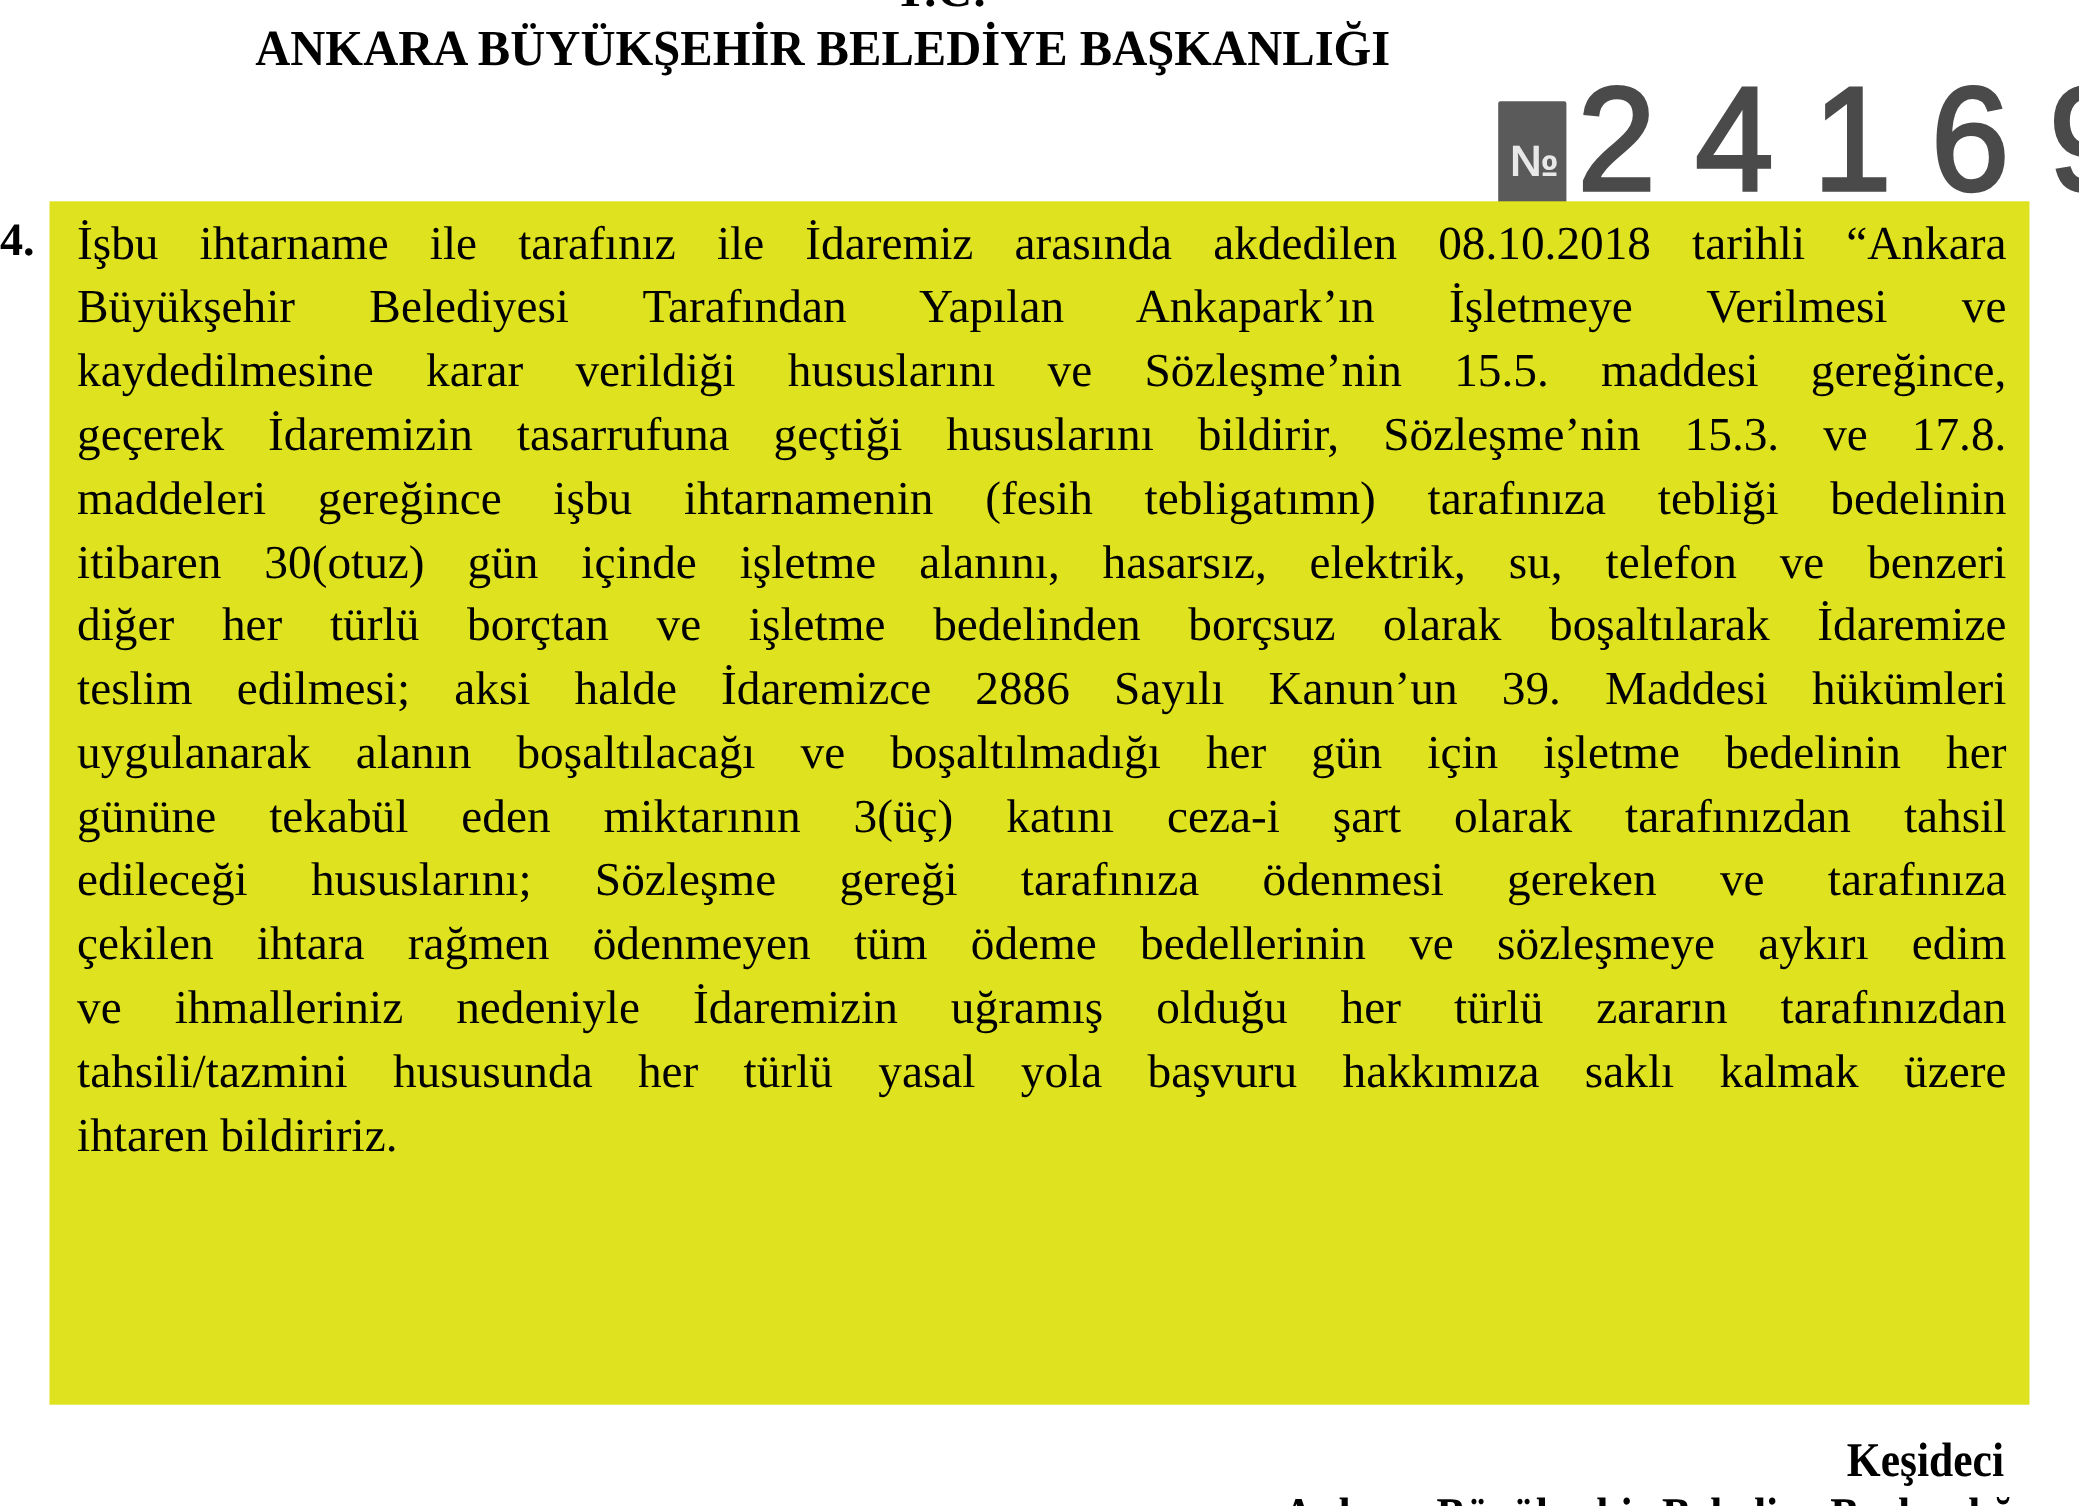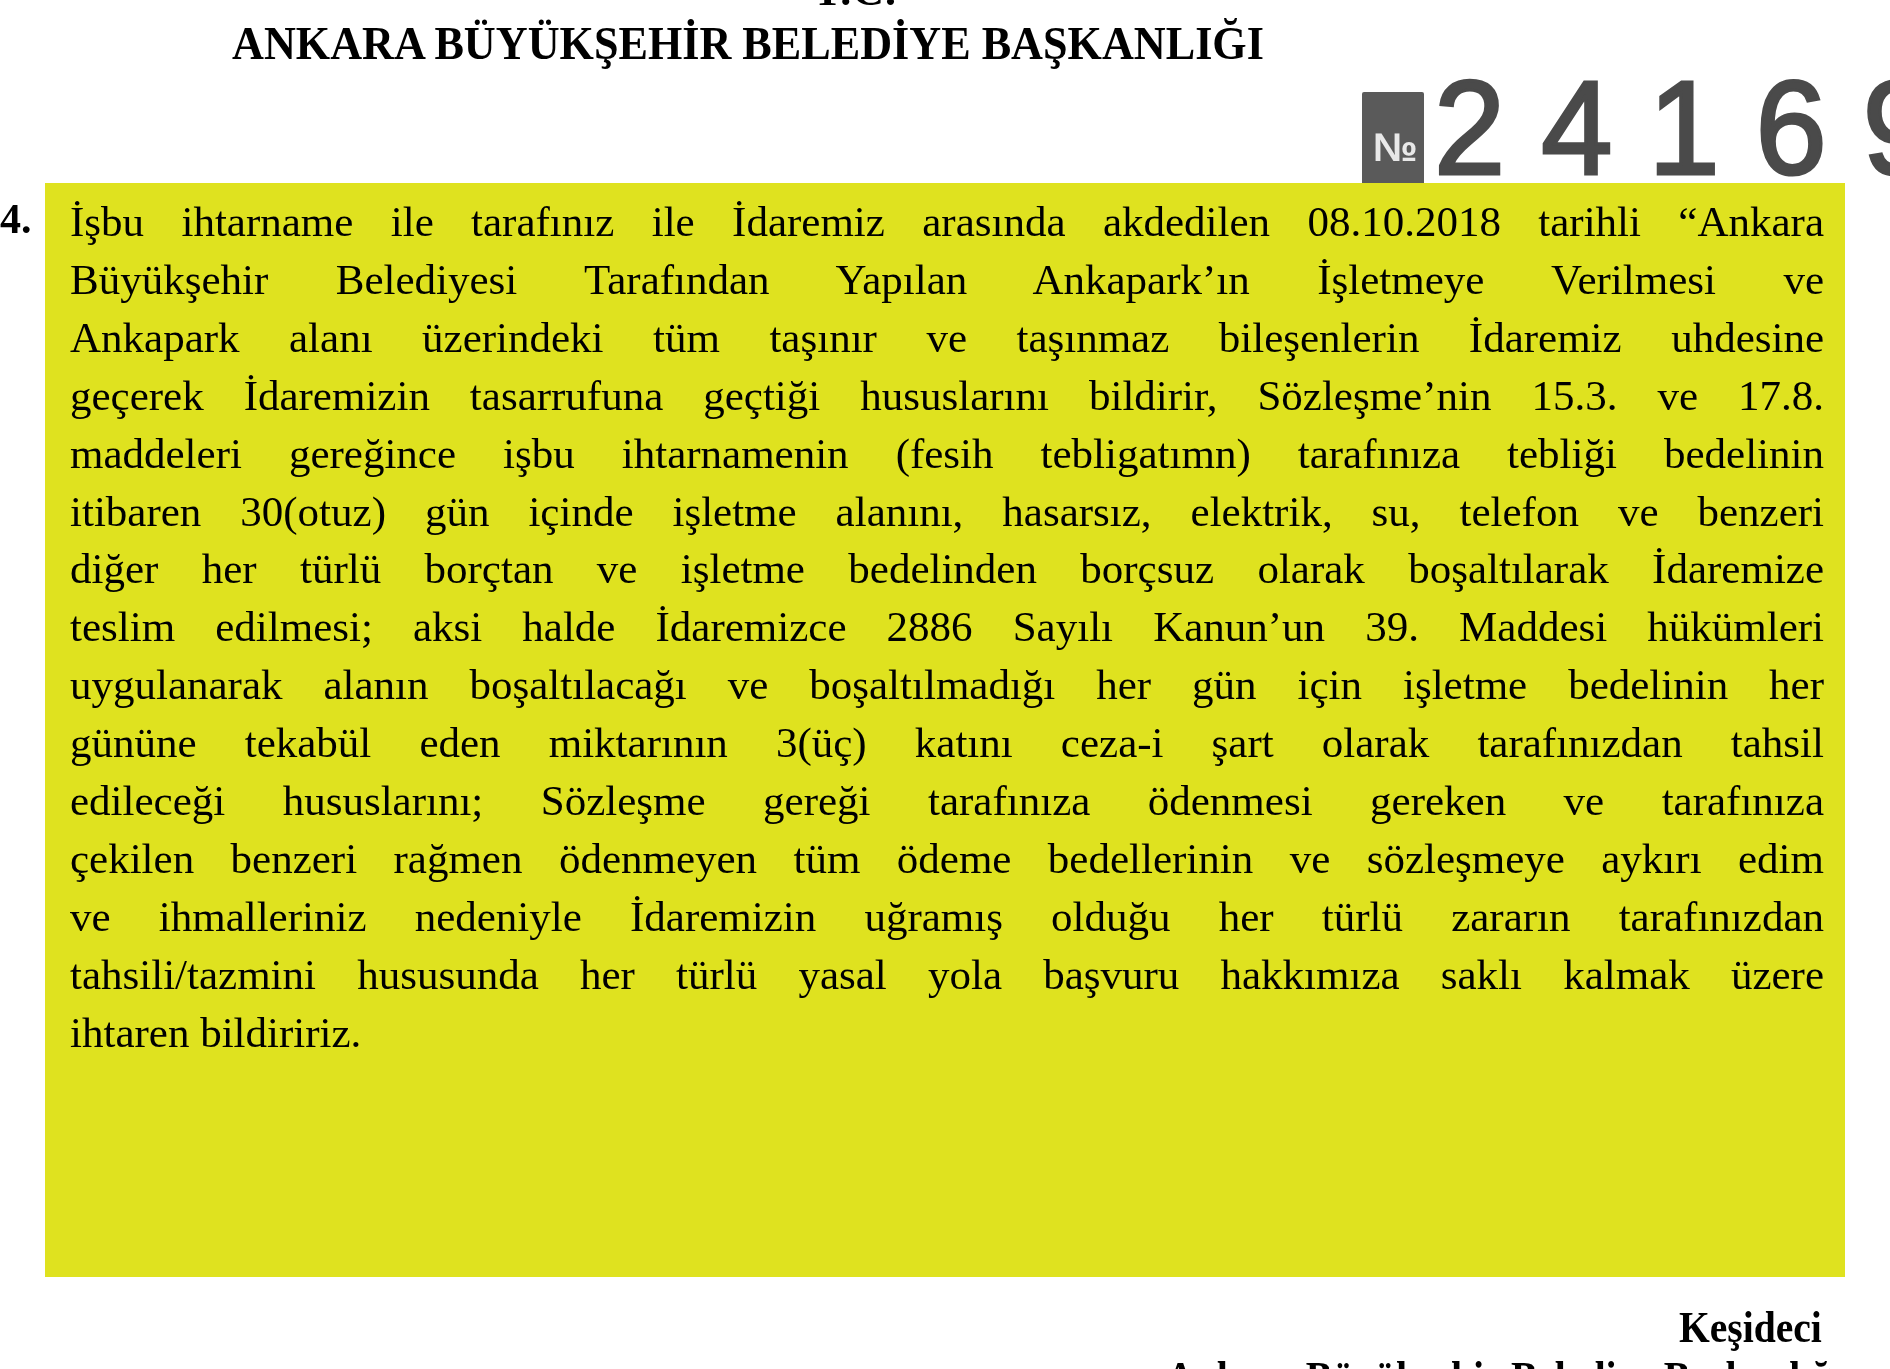--- a/index.html
+++ b/index.html
@@ -147,30 +147,30 @@
     <span class="num">24169</span>
   </div>
 
   <div class="highlight"></div>
 
   <div class="item-number">4.</div>
 
   <div class="para">
     <span class="line">İşbu ihtarname ile tarafınız ile İdaremiz arasında akdedilen 08.10.2018 tarihli “Ankara</span>
     <span class="line">Büyükşehir Belediyesi Tarafından Yapılan Ankapark’ın İşletmeye Verilmesi ve</span>
-    <span class="line">Ankapark alanı üzerindeki tüm taşınır ve taşınmaz bileşenlerin İdaremiz uhdesine</span>
+    <span class="line">kaydedilmesine karar verildiği hususlarını ve Sözleşme’nin 15.5. maddesi gereğince,</span>
     <span class="line">geçerek İdaremizin tasarrufuna geçtiği hususlarını bildirir, Sözleşme’nin 15.3. ve 17.8.</span>
     <span class="line">maddeleri gereğince işbu ihtarnamenin (fesih tebligatımn) tarafınıza tebliği bedelinin</span>
     <span class="line">itibaren 30(otuz) gün içinde işletme alanını, hasarsız, elektrik, su, telefon ve benzeri</span>
     <span class="line">diğer her türlü borçtan ve işletme bedelinden borçsuz olarak boşaltılarak İdaremize</span>
     <span class="line">teslim edilmesi; aksi halde İdaremizce 2886 Sayılı Kanun’un 39. Maddesi hükümleri</span>
     <span class="line">uygulanarak alanın boşaltılacağı ve boşaltılmadığı her gün için işletme bedelinin her</span>
     <span class="line">gününe tekabül eden miktarının 3(üç) katını ceza-i şart olarak tarafınızdan tahsil</span>
     <span class="line">edileceği hususlarını; Sözleşme gereği tarafınıza ödenmesi gereken ve tarafınıza</span>
-    <span class="line">çekilen benzeri rağmen ödenmeyen tüm ödeme bedellerinin ve sözleşmeye aykırı edim</span>
+    <span class="line">çekilen ihtara rağmen ödenmeyen tüm ödeme bedellerinin ve sözleşmeye aykırı edim</span>
     <span class="line">ve ihmalleriniz nedeniyle İdaremizin uğramış olduğu her türlü zararın tarafınızdan</span>
     <span class="line">tahsili/tazmini hususunda her türlü yasal yola başvuru hakkımıza saklı kalmak üzere</span>
     <span class="line last">ihtaren bildiririz.</span>
   </div>
 
   <div class="signature-role">Keşideci</div>
   <div class="signature-org">Ankara Büyükşehir Belediye Başkanlığı</div>
 
 </div>
 

